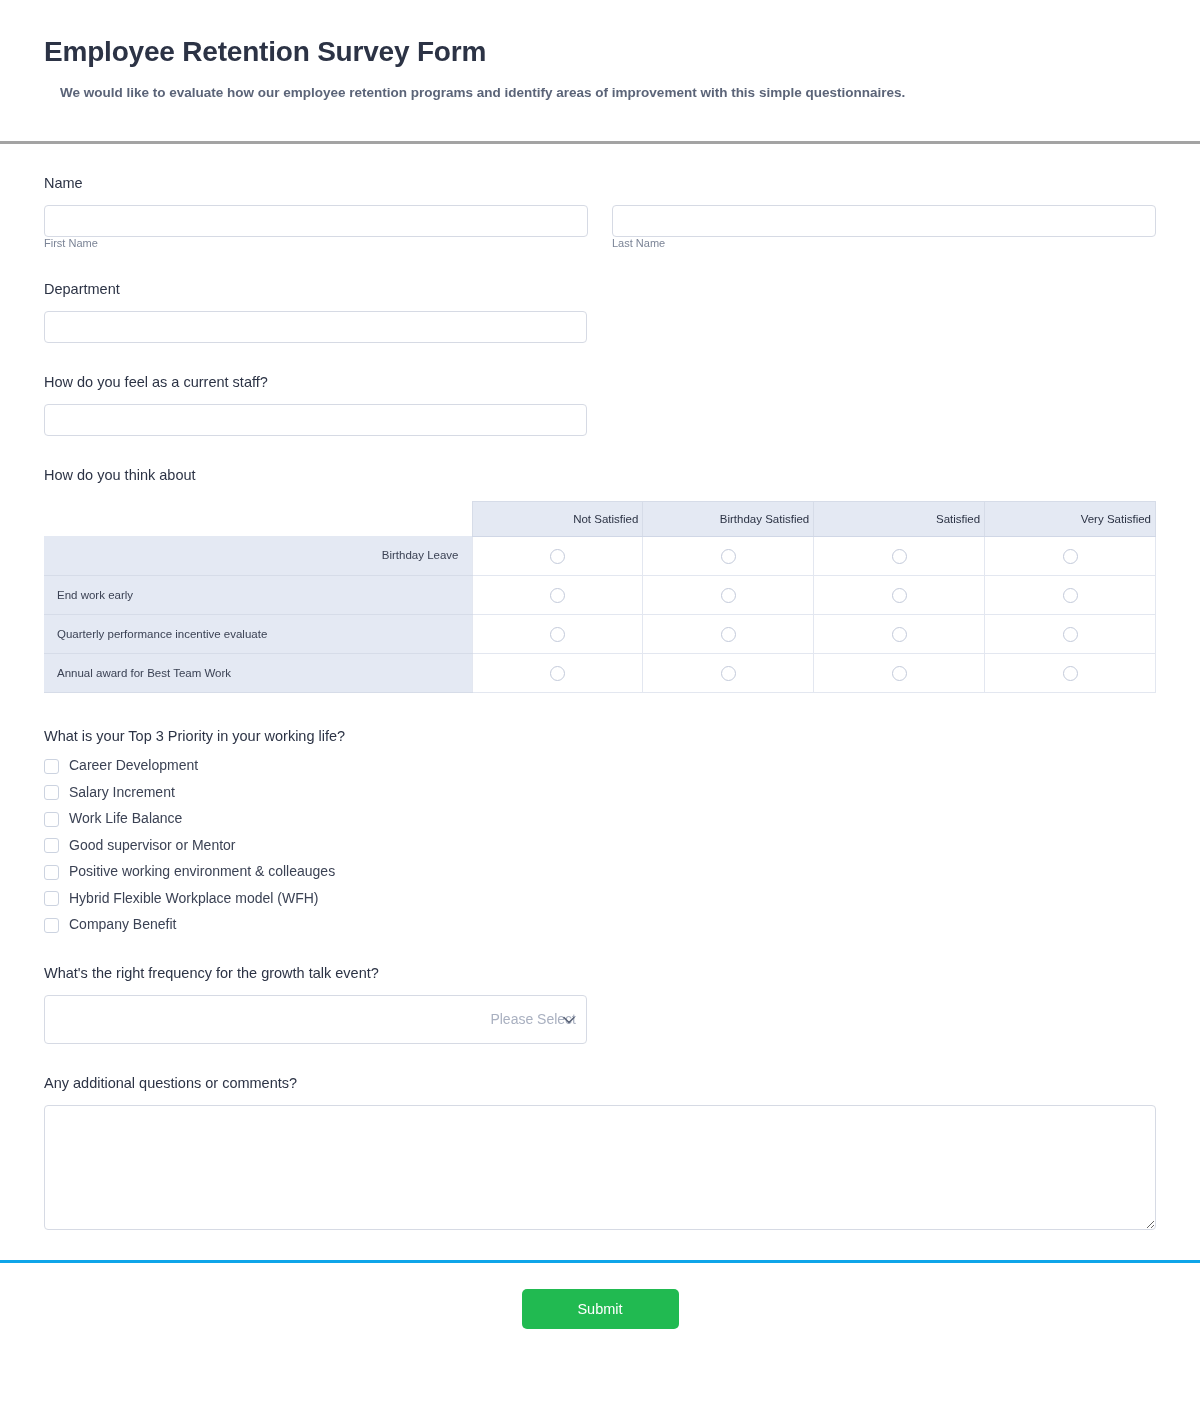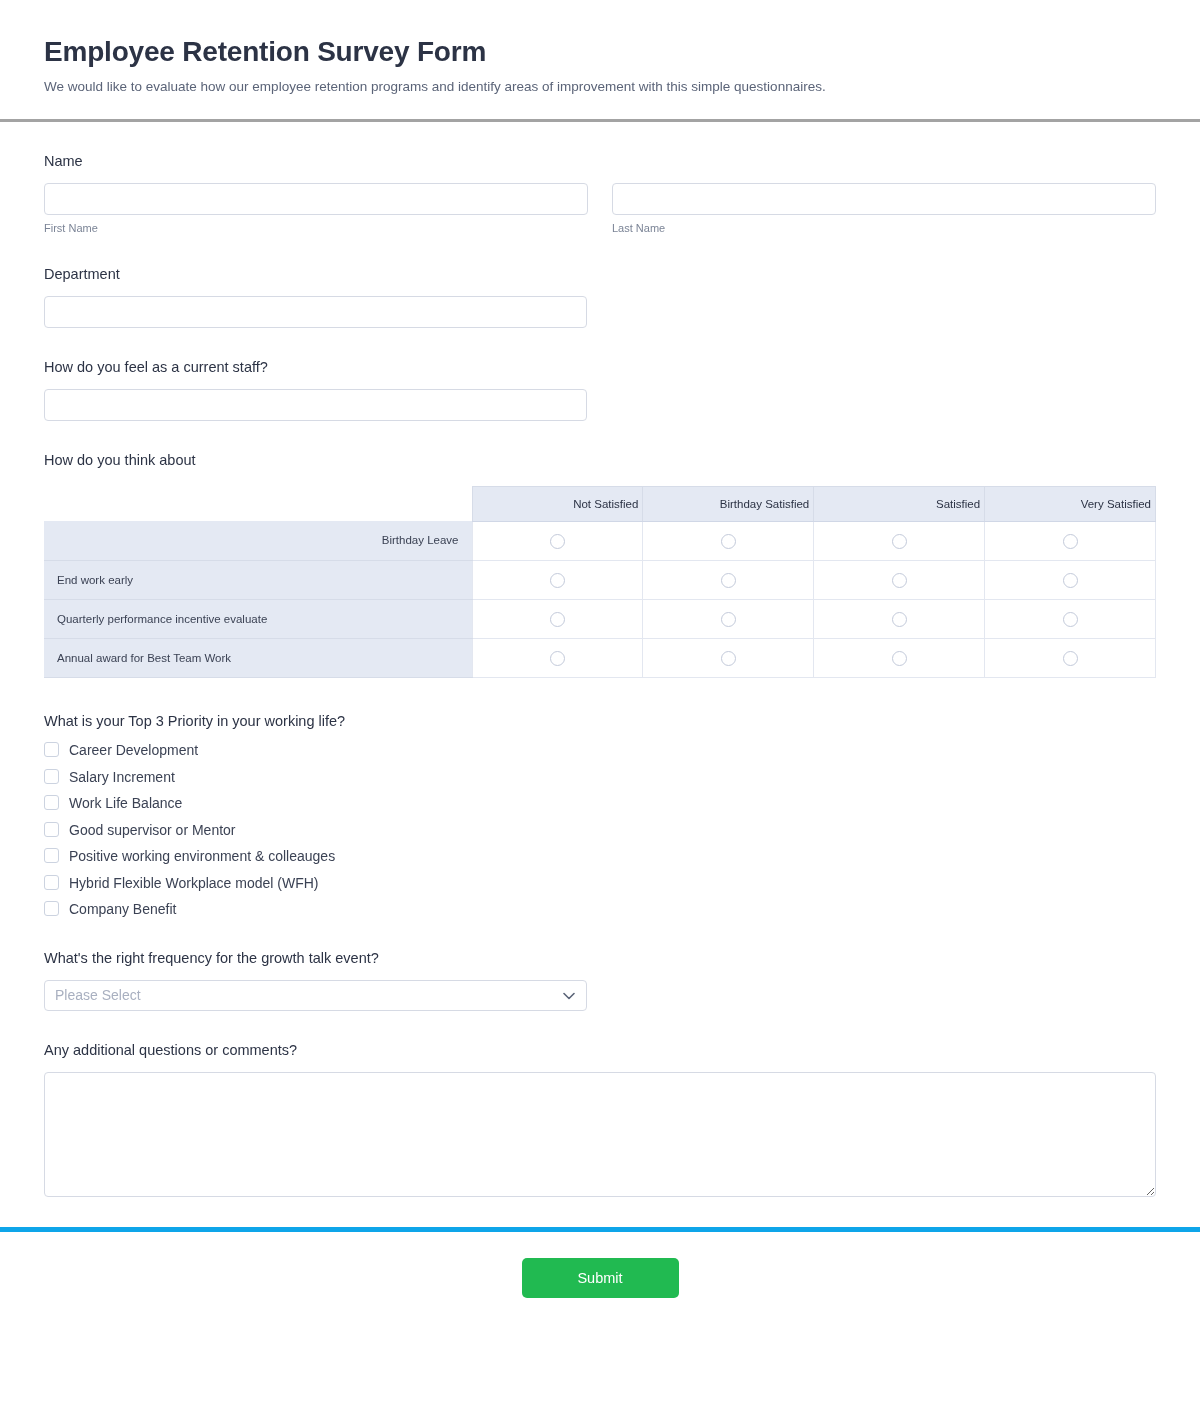--- a/index.html
+++ b/index.html
@@ -12,39 +12,39 @@
   }
   .page { width: 1200px; min-height: 1407px; background: #fff; position: relative; }
 
   
   .form-header { padding: 36px 44px 22px 44px; border-bottom: 3px solid #a3a3a3; }
   .form-title {
     font-size: 28px; font-weight: bold; letter-spacing: -0.2px;
     color: #2c3345; margin: 0 0 10px 0; line-height: 1.15;
   }
   .form-subtitle {
-    font-size: 13.5px; color: #5b6478; margin: 0; line-height: 1.4; font-weight: normal;
+    font-size: 13.5px; color: #5b6478; margin: 16px; line-height: 1.4; font-weight: bold;
   }
 
   
   .form-body { padding: 30px 44px 0 44px; }
   .field-block { margin-bottom: 30px; }
   .field-label {
     font-size: 14.5px; color: #2c3345; font-weight: normal;
     margin: 0 0 12px 0; display: block; line-height: 1.3;
   }
   .text-input {
     width: 100%; height: 32px;
     border: 1px solid #d6dae4; border-radius: 4px;
     background: #fff; outline: none;
     font-family: "Liberation Sans", sans-serif; font-size: 13px;
     color: #2c3345; padding: 0 9px;
   }
   .sub-label {
-    font-size: 11px; color: #7b8496; margin-top: 7px; display: block; line-height: 1.2;
+    font-size: 11px; color: #7b8496; display: block; line-height: 1.2;
   }
 
   
   .name-row { display: flex; gap: 24px; }
   .name-col { width: 545px; }
   .short-col { width: 543px; }
 
   
   .matrix-block { margin-bottom: 34px; }
   .matrix-table {
@@ -68,53 +68,53 @@
   }
   .radio-dot {
     display: inline-block; width: 15px; height: 15px;
     border: 1px solid #c3cada; border-radius: 50%; background: #fff;
     vertical-align: middle;
   }
 
   
   .check-list { margin-top: 4px; }
   .check-item {
-    display: flex; align-items: flex-start; gap: 10px; margin-bottom: 9px;
+    display: flex; align-items: center; gap: 10px; margin-bottom: 9px;
   }
   .check-box {
     width: 15px; height: 15px; flex: 0 0 15px;
     border: 1px solid #ccd3e0; border-radius: 3px; background: #fff;
   }
   .check-text { font-size: 14px; color: #3b4254; line-height: 1.25; }
 
   
   .select-wrap { position: relative; width: 543px; }
   .select-box {
-    width: 100%; height: 31px;
+    width: 100%; height: 49px;
     border: 1px solid #d6dae4; border-radius: 4px; background: #fff;
     display: flex; align-items: center; padding: 0 10px;
-    font-size: 14px; color: #a9b0c0;
+    font-size: 14px; color: #a9b0c0; justify-content: flex-end;
   }
   .chevron {
     position: absolute; right: 12px; top: 50%; transform: translateY(-50%);
     pointer-events: none; display: block;
   }
 
   
   .textarea-box {
     width: 1112px; height: 125px;
     border: 1px solid #d6dae4; border-radius: 4px; background: #fff;
     resize: both; overflow: auto; display: block;
     font-family: "Liberation Sans", sans-serif; font-size: 13px; color: #2c3345;
     padding: 8px 10px; outline: none;
   }
 
   
   .form-footer {
-    border-top: 5px solid #0ea5e9; margin-top: 30px;
+    border-top: 3px solid #0ea5e9; margin-top: 30px;
     padding: 26px 44px 36px 44px; text-align: center;
   }
   .submit-btn {
     display: inline-block; min-width: 157px; height: 40px;
     background: #21ba51; color: #ffffff; border: none; border-radius: 5px;
     font-family: "Liberation Sans", sans-serif; font-size: 14.5px;
     cursor: pointer; line-height: 40px; padding: 0 26px;
   }
 </style>
 </head>

